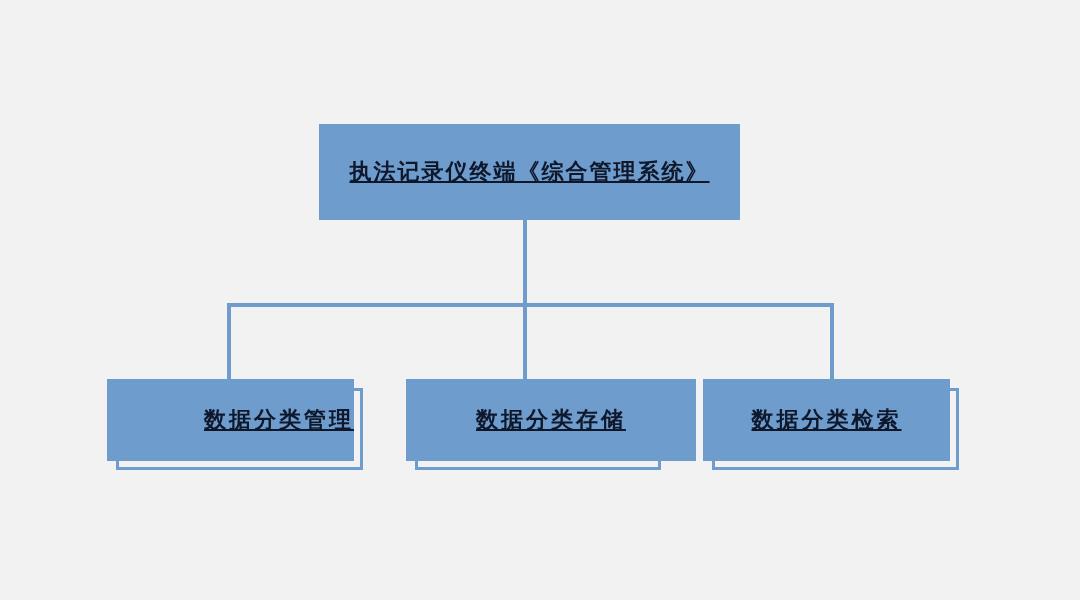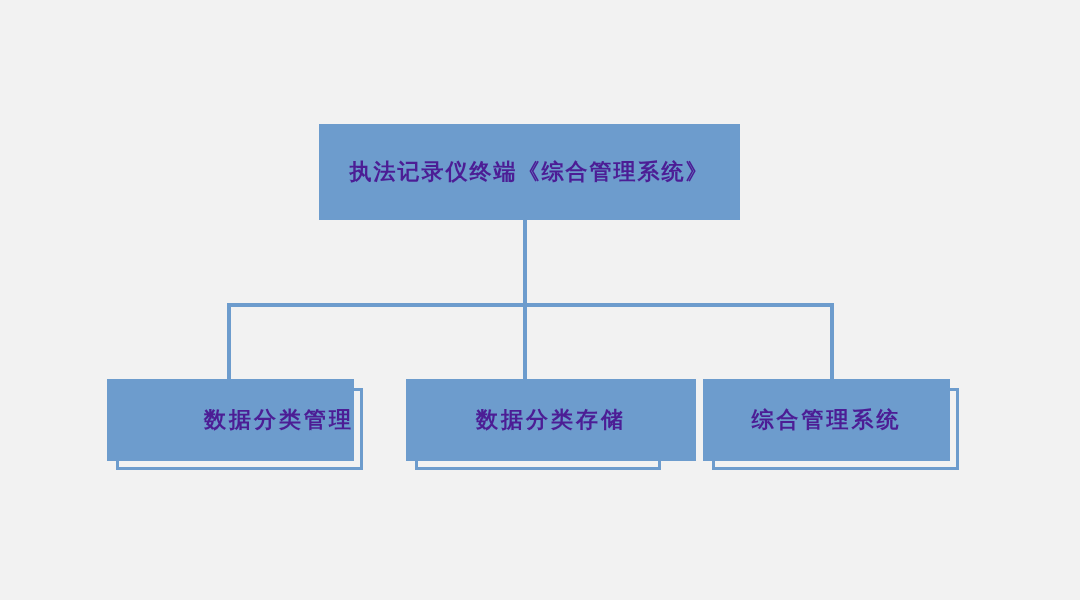--- a/index.html
+++ b/index.html
@@ -12,27 +12,28 @@
     position: relative;
     width: 1080px;
     height: 600px;
     background: #f2f2f2;
     overflow: hidden;
   }
   
   .node {
     position: absolute;
     background: #6d9ccd;
-    color: #4c1d95;
+    color: #0f172a;
     display: flex;
     align-items: center;
     justify-content: center;
     font-weight: bold;
     text-align: center;
     z-index: 2;
+    text-decoration: underline;
   }
   .node-root {
     left: 319px; top: 124px;
     width: 421px; height: 96px;
     font-size: 22px;
     letter-spacing: 2px;
   }
   .node-child {
     width: 247px; height: 82px;
     font-size: 22px;
@@ -84,16 +85,16 @@
 
   <div class="node node-child node-child-1">
     <span>数据分类管理</span>
   </div>
 
   <div class="node node-child node-child-2">
     <span>数据分类存储</span>
   </div>
 
   <div class="node node-child node-child-3">
-    <span>综合管理系统</span>
+    <span>数据分类检索</span>
   </div>
 
 </div>
 
 </body></html>

